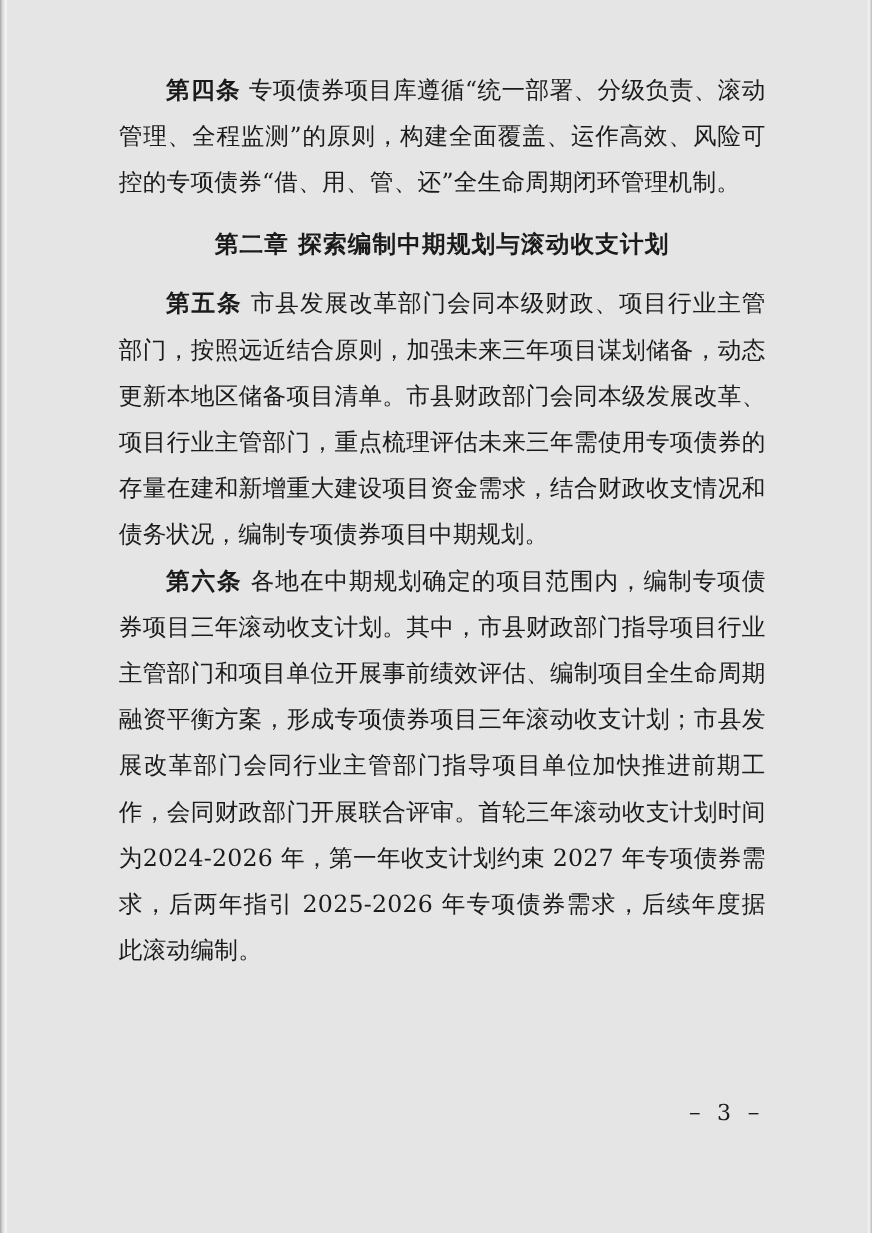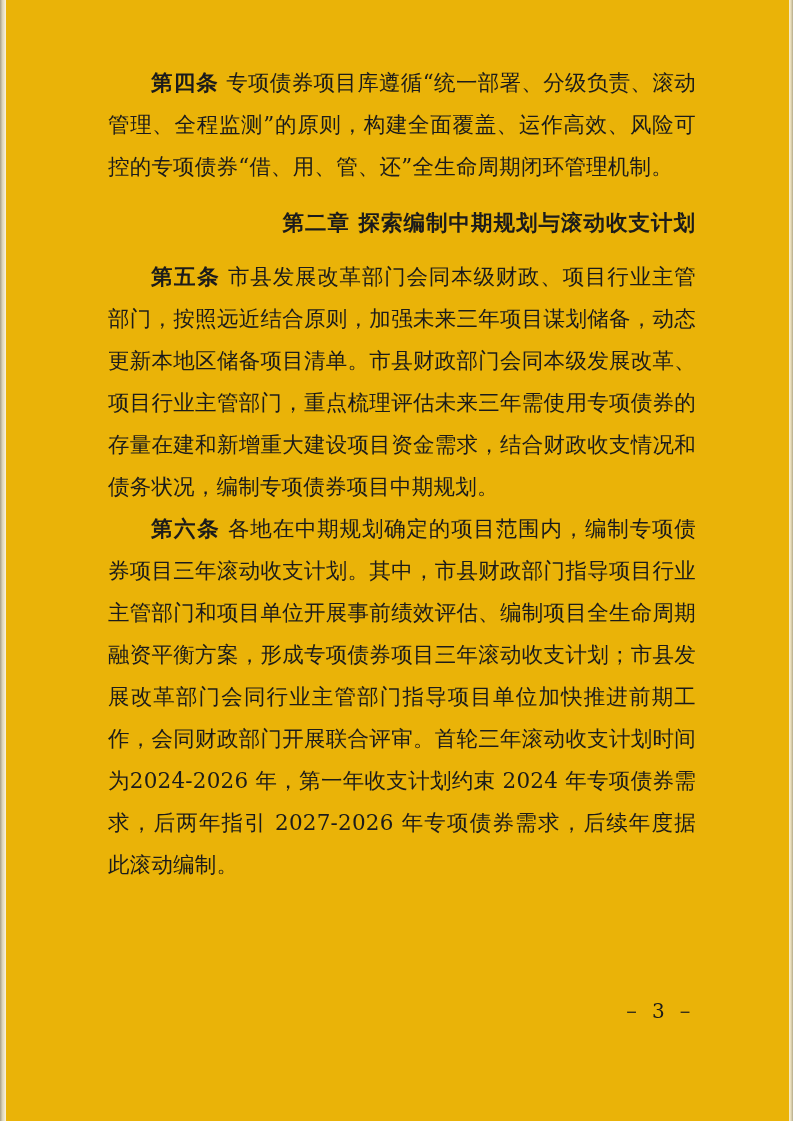--- a/index.html
+++ b/index.html
@@ -10,21 +10,21 @@
   body {
     width: 793px;
     height: 1121px;
     overflow: hidden;
     font-family: "DejaVu Serif", "Liberation Serif", serif;
   }
   .page {
     position: relative;
     width: 793px;
     height: 1121px;
-    background: #eab308;
+    background: #e5e5e5;
     box-sizing: border-box;
   }
   
   .page::before {
     content: "";
     position: absolute;
     left: 0; top: 0;
     width: 6px; height: 100%;
     background: linear-gradient(to right, #9b9b9b, #d8d8d8 40%, #ffffff 100%);
     opacity: .85;
@@ -51,21 +51,21 @@
     font-size: 21.5px;
     line-height: 42px;
     text-align: justify;
     text-justify: inter-ideograph;
     letter-spacing: 0.2px;
   }
   .body-para {
     text-indent: 2em;
   }
   .chapter-title {
-    text-align: right;
+    text-align: center;
     font-weight: bold;
     font-size: 21.5px;
     line-height: 42px;
     margin: 14px 0 12px 0;
     letter-spacing: 1px;
     text-indent: 0;
   }
   .art-label {
     font-weight: bold;
     letter-spacing: 1px;
@@ -95,21 +95,21 @@
 
     <p class="chapter-title">第二章 探索编制中期规划与滚动收支计划</p>
 
     <p class="body-para">
       <span class="art-label">第五条</span>
       <span>市县发展改革部门会同本级财政、项目行业主管部门，按照远近结合原则，加强未来三年项目谋划储备，动态更新本地区储备项目清单。市县财政部门会同本级发展改革、项目行业主管部门，重点梳理评估未来三年需使用专项债券的存量在建和新增重大建设项目资金需求，结合财政收支情况和债务状况，编制专项债券项目中期规划。</span>
     </p>
 
     <p class="body-para">
       <span class="art-label">第六条</span>
-      <span>各地在中期规划确定的项目范围内，编制专项债券项目三年滚动收支计划。其中，市县财政部门指导项目行业主管部门和项目单位开展事前绩效评估、编制项目全生命周期融资平衡方案，形成专项债券项目三年滚动收支计划；市县发展改革部门会同行业主管部门指导项目单位加快推进前期工作，会同财政部门开展联合评审。首轮三年滚动收支计划时间为2024-2026 年，第一年收支计划约束 2024 年专项债券需求，后两年指引 2027-2026 年专项债券需求，后续年度据此滚动编制。</span>
+      <span>各地在中期规划确定的项目范围内，编制专项债券项目三年滚动收支计划。其中，市县财政部门指导项目行业主管部门和项目单位开展事前绩效评估、编制项目全生命周期融资平衡方案，形成专项债券项目三年滚动收支计划；市县发展改革部门会同行业主管部门指导项目单位加快推进前期工作，会同财政部门开展联合评审。首轮三年滚动收支计划时间为2024-2026 年，第一年收支计划约束 2027 年专项债券需求，后两年指引 2025-2026 年专项债券需求，后续年度据此滚动编制。</span>
     </p>
 
 
   </div>
 
   <div class="page-number">
     <span class="num-inner">－ 3 －</span>
   </div>
 </div>
 

